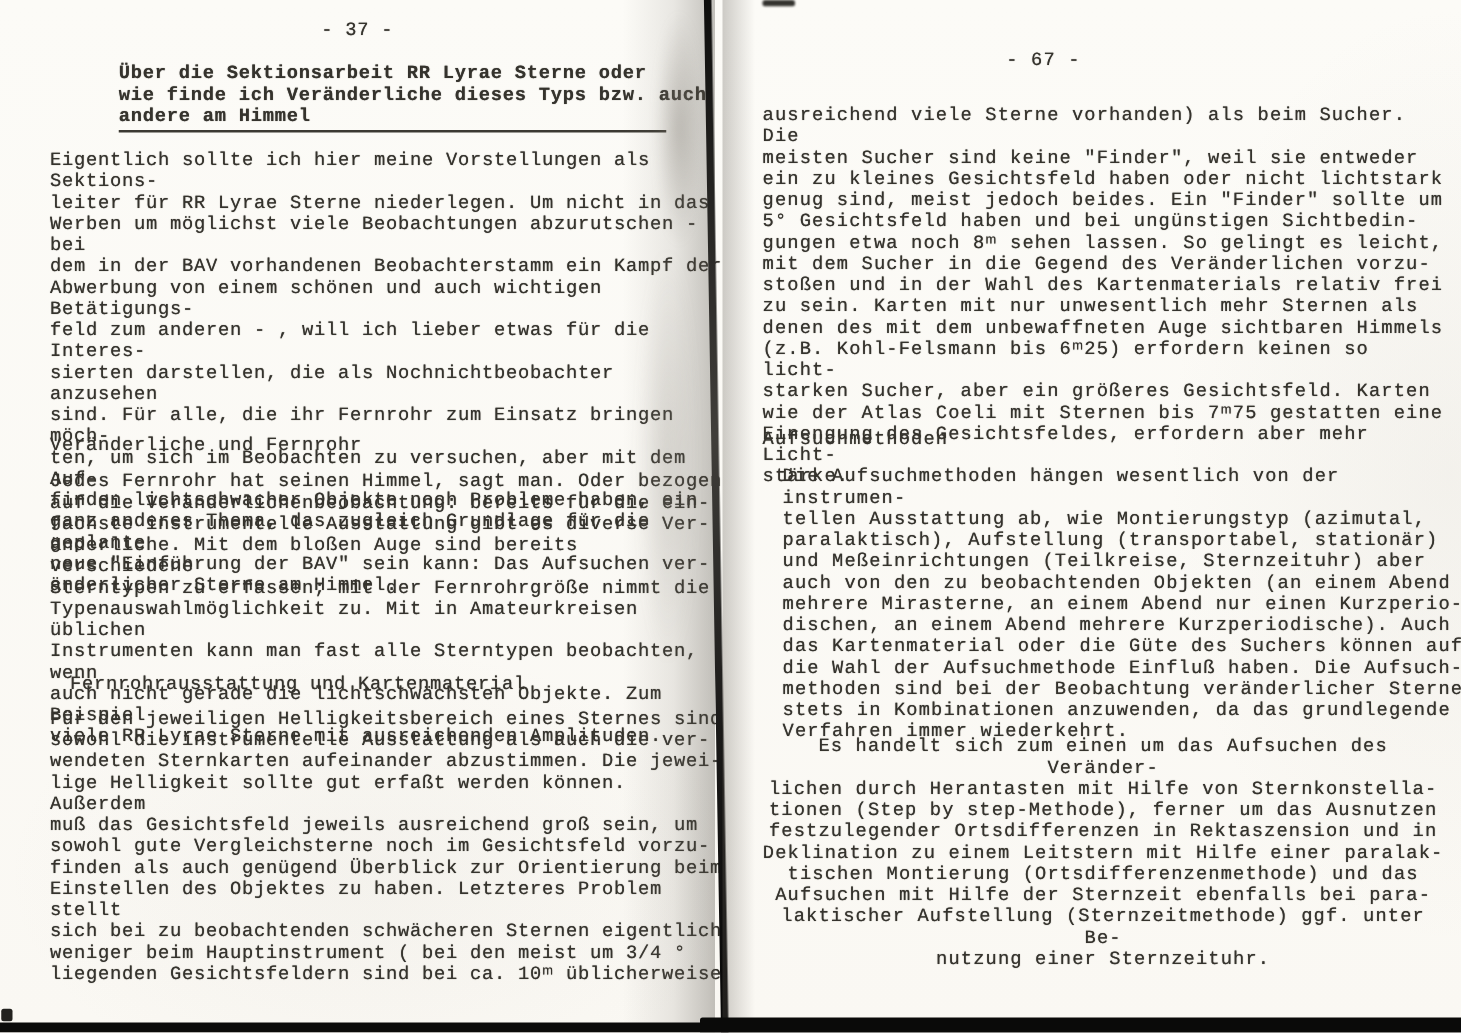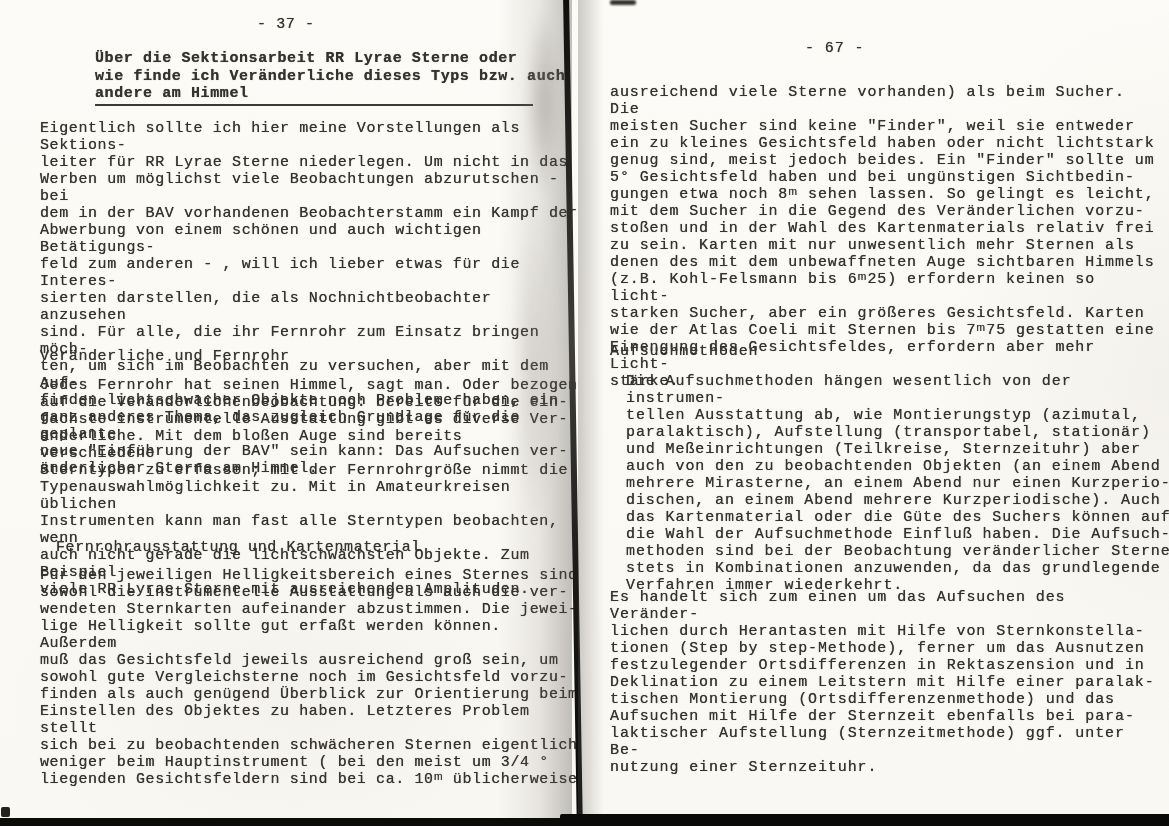--- a/index.html
+++ b/index.html
@@ -156,21 +156,21 @@
 und Meßeinrichtungen (Teilkreise, Sternzeituhr) aber
 auch von den zu beobachtenden Objekten (an einem Abend
 mehrere Mirasterne, an einem Abend nur einen Kurzperio-
 dischen, an einem Abend mehrere Kurzperiodische). Auch
 das Kartenmaterial oder die Güte des Suchers können auf
 die Wahl der Aufsuchmethode Einfluß haben. Die Aufsuch-
 methoden sind bei der Beobachtung veränderlicher Sterne
 stets in Kombinationen anzuwenden, da das grundlegende
 Verfahren immer wiederkehrt.</div>
 
-    <div class="txt" style="left:610px;top:589px;width:545px;">Es handelt sich zum einen um das Aufsuchen des Veränder-
+    <div class="txt" style="left:610px;top:589px;width:545px;text-align:center;">Es handelt sich zum einen um das Aufsuchen des Veränder-
 lichen durch Herantasten mit Hilfe von Sternkonstella-
 tionen (Step by step-Methode), ferner um das Ausnutzen
 festzulegender Ortsdifferenzen in Rektaszension und in
 Deklination zu einem Leitstern mit Hilfe einer paralak-
 tischen Montierung (Ortsdifferenzenmethode) und das
 Aufsuchen mit Hilfe der Sternzeit ebenfalls bei para-
 laktischer Aufstellung (Sternzeitmethode) ggf. unter Be-
 nutzung einer Sternzeituhr.</div>
   </div>
 

